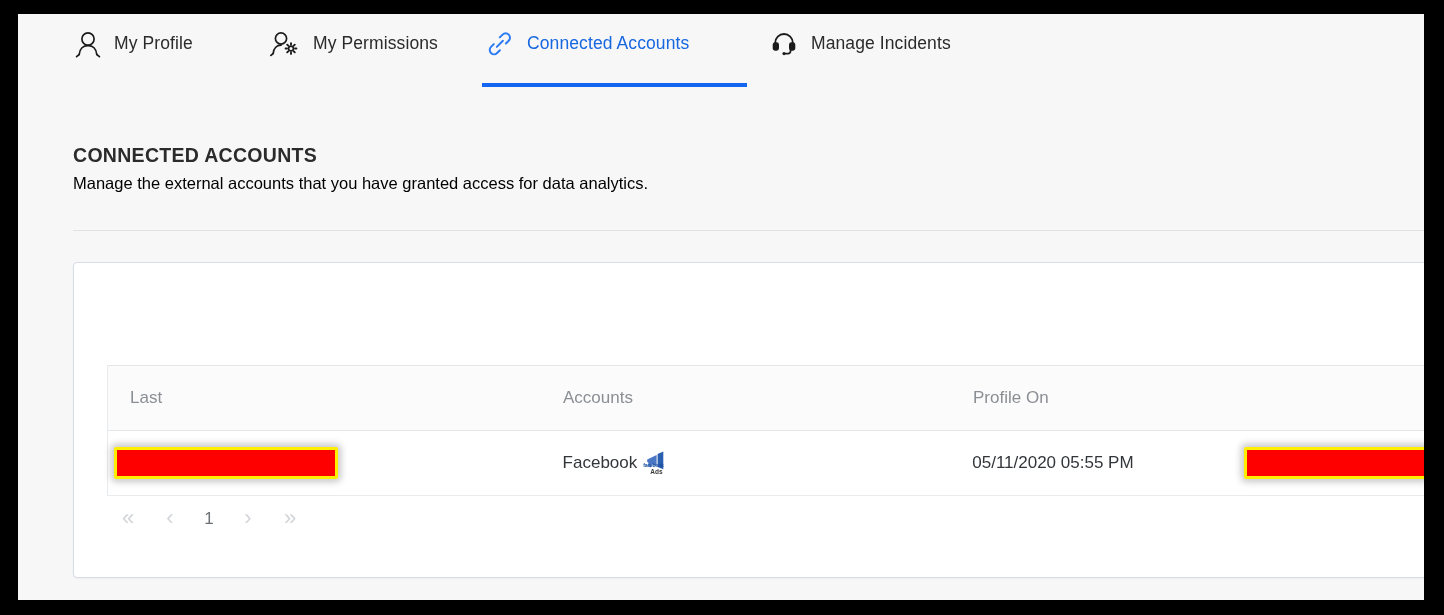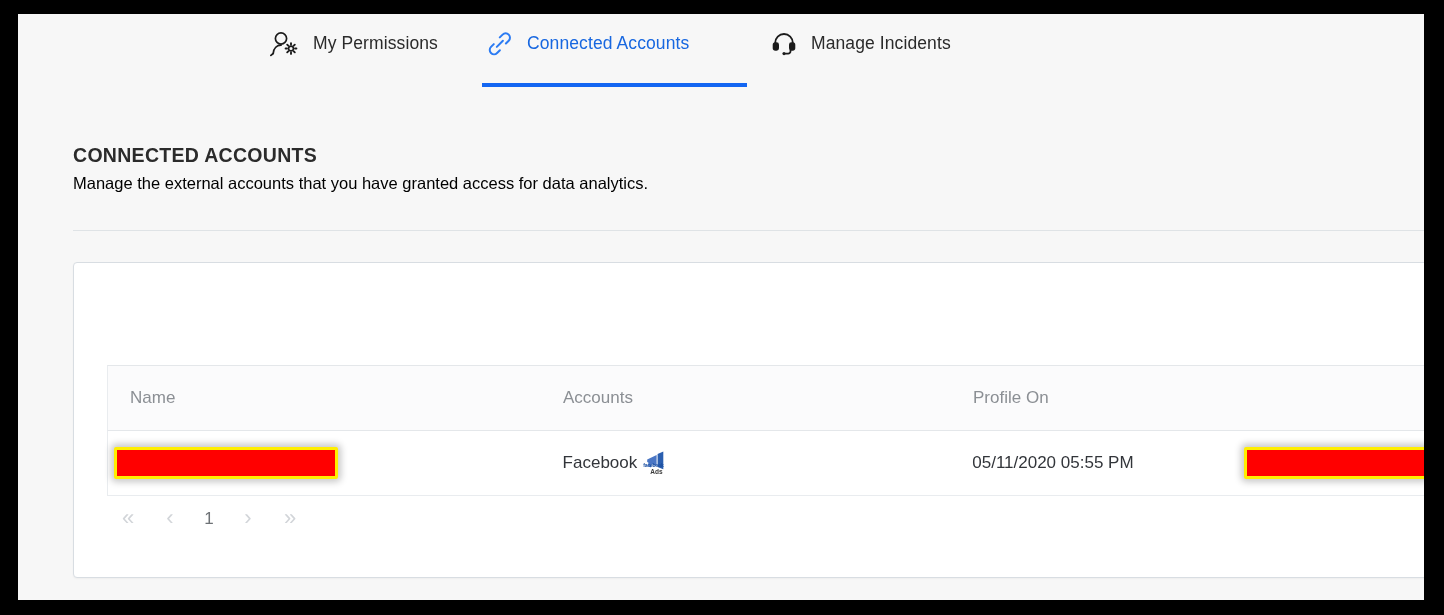--- a/index.html
+++ b/index.html
@@ -204,20 +204,30 @@
   }
 </style>
 </head>
 <body>
 
 <div id="screen">
   <div id="app">
 
     <div id="tabbar">
 
+      <div class="tab" style="left:55px;">
+        <span class="tab-icon">
+          <svg width="26" height="28" viewBox="0 0 26 28">
+            <circle cx="13" cy="9" r="6.1" fill="none" stroke="#1b1b1b" stroke-width="1.7"></circle>
+            <path d="M4.2 24.5 C4.6 18.6 8.4 15.6 13 15.6 C17.6 15.6 21.4 18.6 21.8 24.5" fill="none" stroke="#1b1b1b" stroke-width="1.7" stroke-linecap="round"></path>
+            <path d="M4.2 24.5 L1.6 26.6 M21.8 24.5 L24.4 26.6" fill="none" stroke="#1b1b1b" stroke-width="1.7" stroke-linecap="round"></path>
+          </svg>
+        </span>
+        <span class="tab-label">My Profile</span>
+      </div>
 
       <div class="tab" style="left:250px;">
         <span class="tab-icon">
           <svg width="30" height="28" viewBox="0 0 30 28">
             <circle cx="11" cy="8.5" r="5.6" fill="none" stroke="#1b1b1b" stroke-width="1.7"></circle>
             <path d="M3.2 23.5 C3.6 18.2 7 15.2 11 15.2" fill="none" stroke="#1b1b1b" stroke-width="1.7" stroke-linecap="round"></path>
             <path d="M3.2 23.5 L0.9 25.4" fill="none" stroke="#1b1b1b" stroke-width="1.7" stroke-linecap="round"></path>
             <g transform="translate(21,18.5)">
               <circle cx="0" cy="0" r="2.4" fill="none" stroke="#1b1b1b" stroke-width="1.6"></circle>
               <g stroke="#1b1b1b" stroke-width="1.9" stroke-linecap="round">
@@ -273,21 +283,21 @@
       <div class="h-title">CONNECTED ACCOUNTS</div>
       <div class="h-sub">Manage the external accounts that you have granted access for data analytics.</div>
     </div>
     <div class="heading-divider"></div>
 
     <div id="card">
 
       <div id="grid">
 
         <div class="grid-head">
-          <div class="cell col-name">Name</div>
+          <div class="cell col-name">Last</div>
           <div class="cell col-provider">Accounts</div>
           <div class="cell col-created">Profile On</div>
         </div>
 
         <div class="grid-row">
           <div class="cell col-name">
             <div class="redaction name-box"></div>
           </div>
 
           <div class="cell col-provider">

